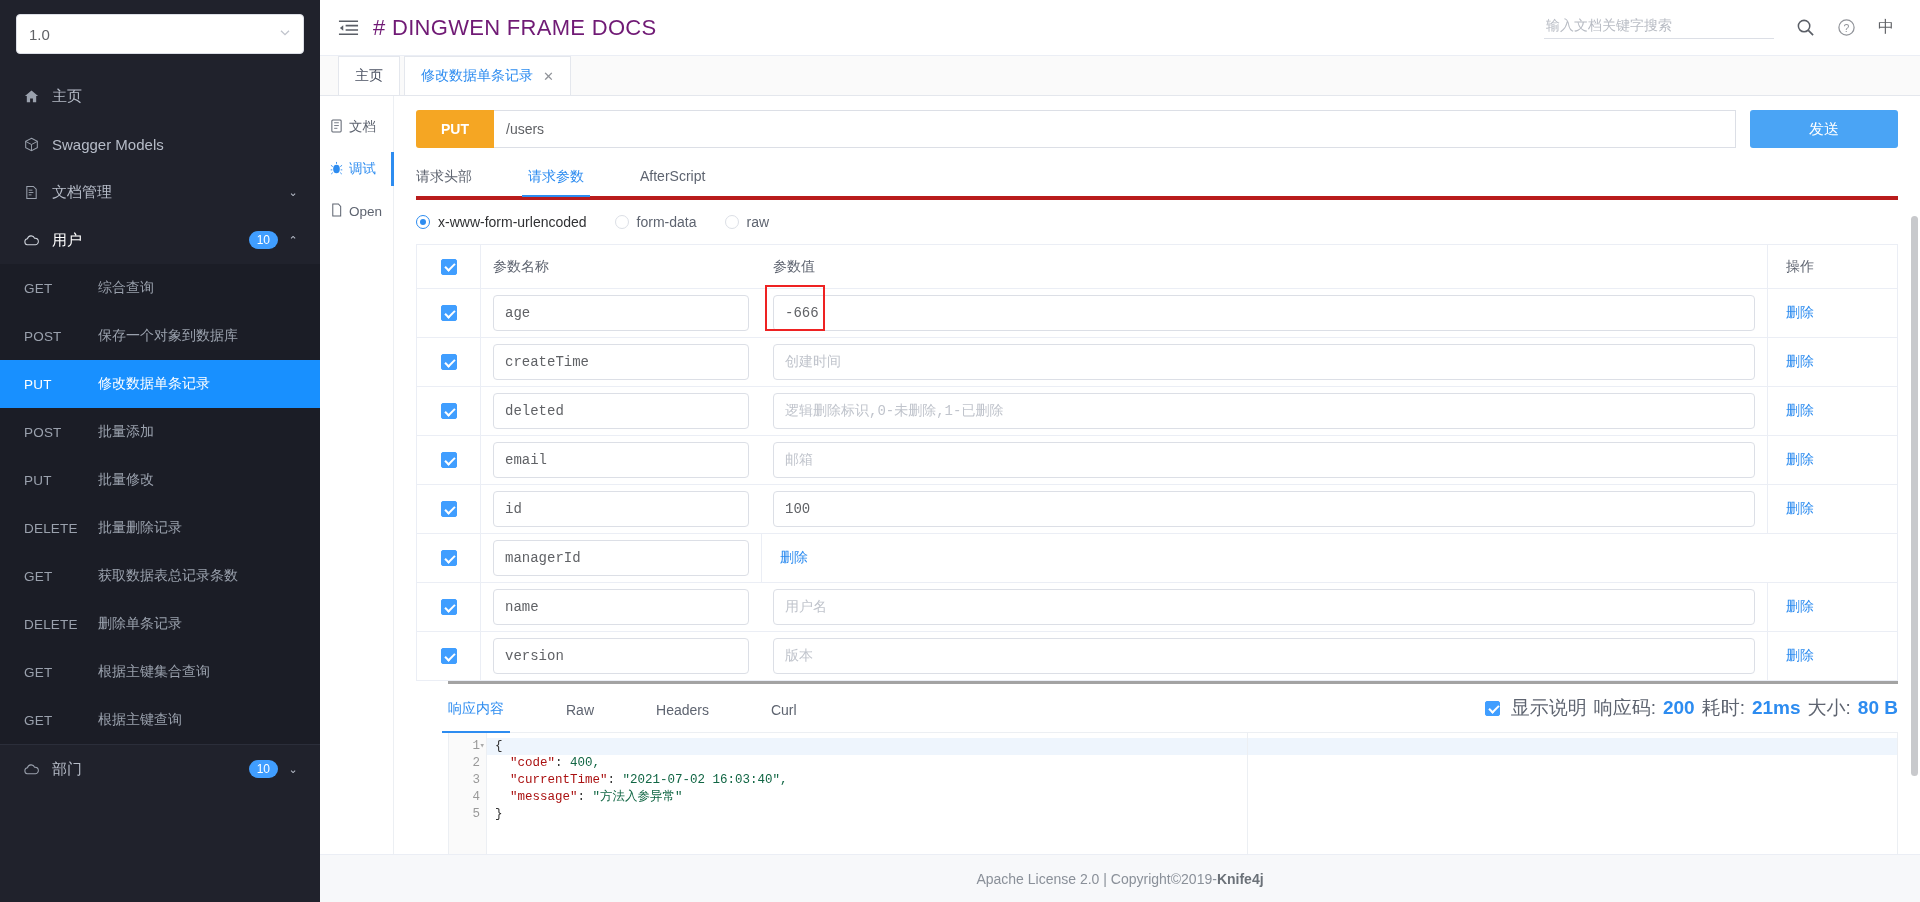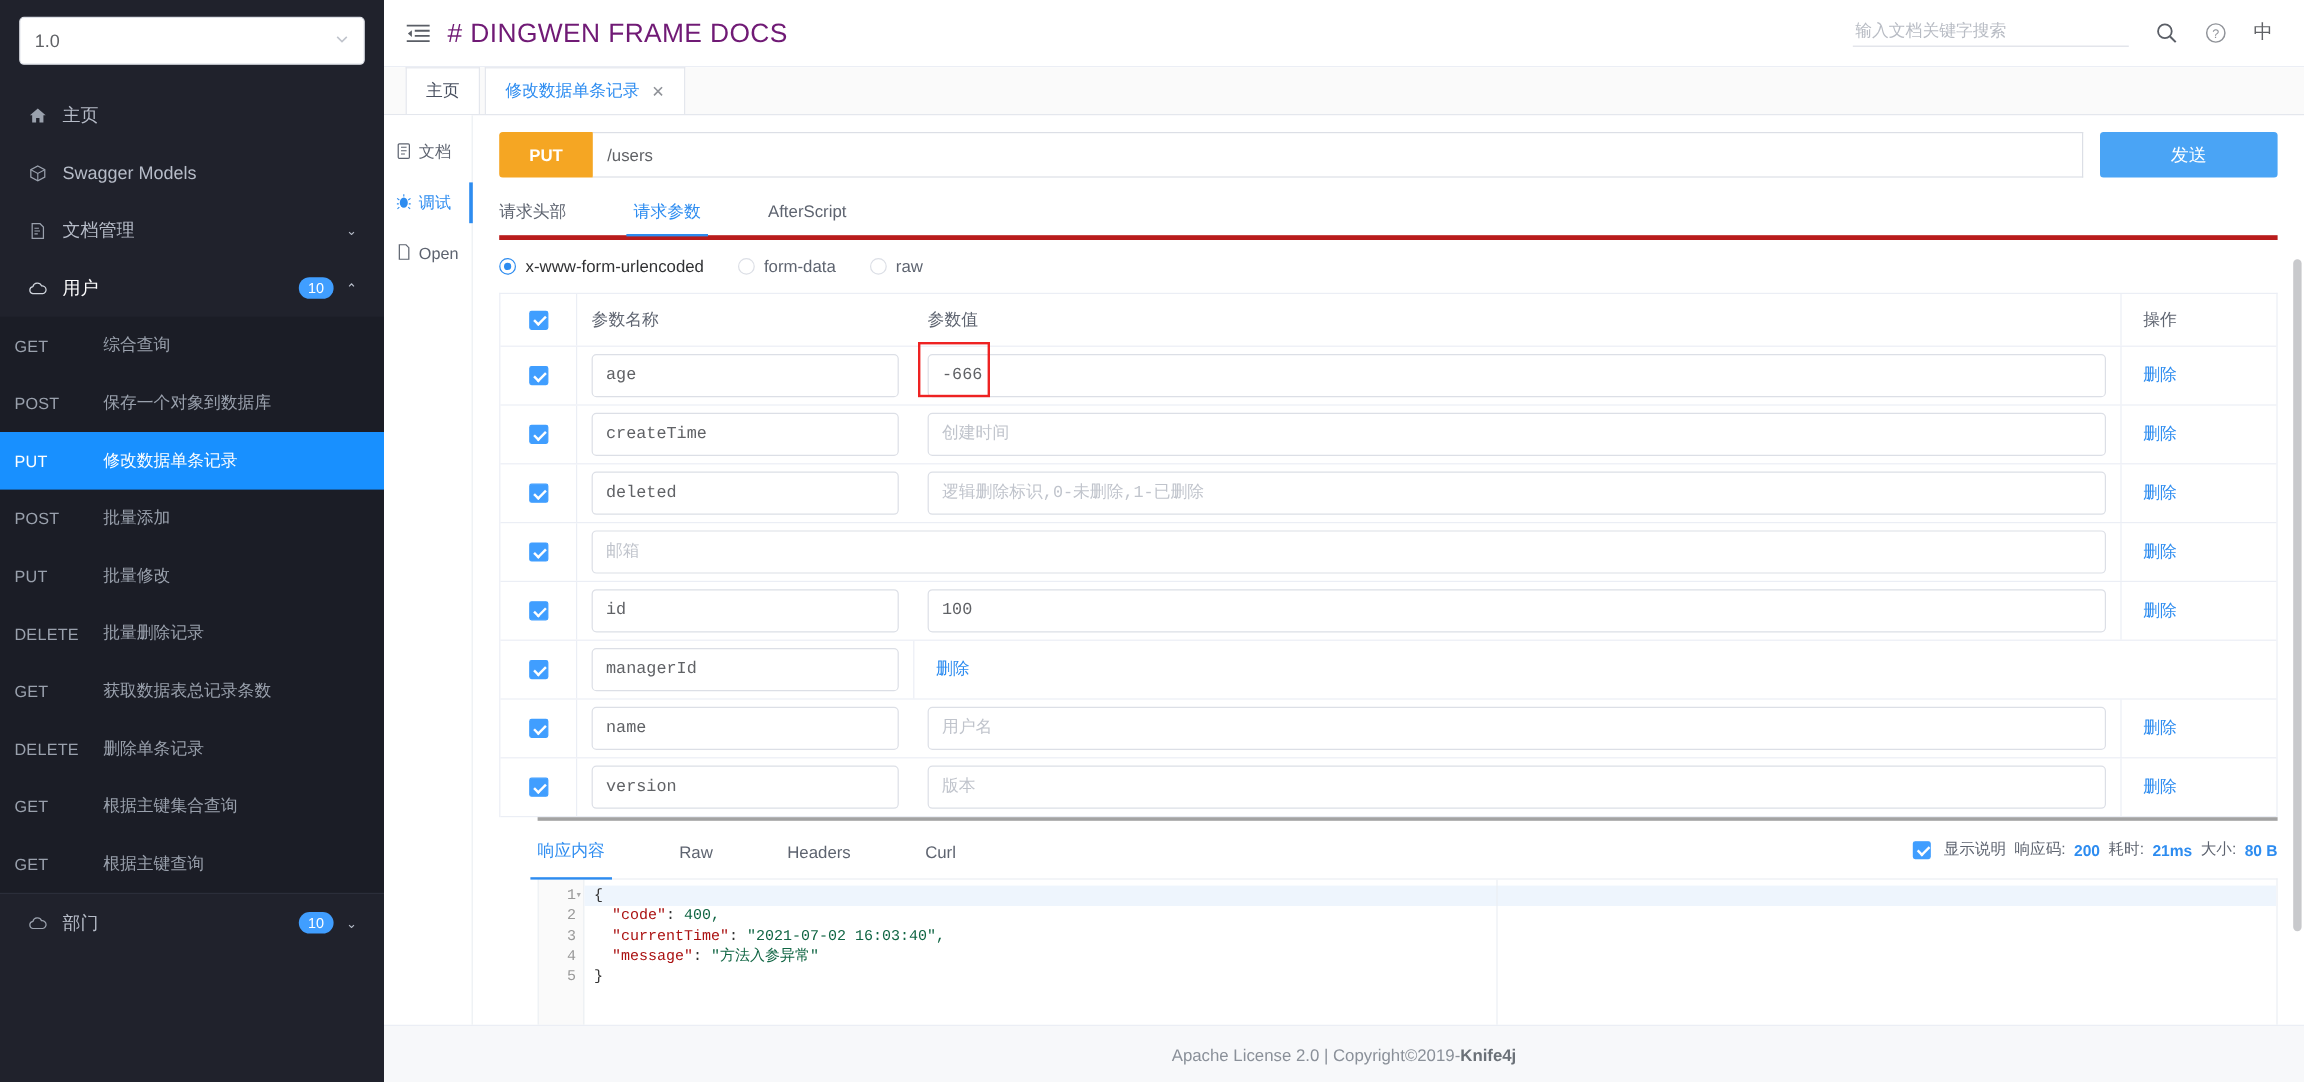--- a/index.html
+++ b/index.html
@@ -41,21 +41,21 @@
   .nav-item .badge {
     background:#409eff; color:#fff; font-size:12px; border-radius:10px;
     padding:1px 8px; margin-right:8px; line-height:16px;
   }
   .nav-item .arrow { color:#b6bcc8; font-size:11px; width:14px; text-align:center;}
   .nav-item.active-parent .lbl { color:#fff; }
 
   .submenu { background:#1b1d26; }
   .sub-item {
     height:48px; display:flex; align-items:center; cursor:pointer;
-    color:#9aa1ad; font-size:14px; padding-left:12px;
+    color:#9aa1ad; font-size:14px; padding-left:24px;
   }
   .sub-item .method {
     width:74px; flex:none; font-size:13.5px; letter-spacing:.2px;
   }
   .sub-item .sname { font-size:14px; }
   .sub-item.selected { background:#1890ff; }
   .sub-item.selected .method, .sub-item.selected .sname { color:#fff; }
 
   .nav-bottom { border-top:1px solid #2b2e3a; }
 
@@ -191,21 +191,21 @@
   #respsec { border-top:3px solid #a3a3a3;margin-left:32px; }
   .resptabs { display:flex; align-items:center; height:48px; padding:0 0 0 0; position:relative;}
   .rtab {
     padding:0 0 14px 0; margin-right:62px; font-size:14px; color:#5e6470;
     cursor:pointer; position:relative; align-self:flex-end;
   }
   .rtab.active { color:#2d8cf0; }
   .rtab.active:after {
     content:""; position:absolute; left:-6px; right:-6px; bottom:-1px; height:2px; background:#2d8cf0;
   }
-  .resp-meta { margin-left:auto; display:flex; align-items:center; font-size:13px; color:#5e6470; gap:7px;}
+  .resp-meta { margin-left:auto; display:flex; align-items:center; font-size:19px; color:#5e6470; gap:7px;}
   .resp-meta .cbs { width:15px; height:15px; margin-right:4px;}
   .meta-k { color:#5e6470; }
   .meta-v { color:#2d8cf0; font-weight:bold; }
 
   #codebox {
     border:1px solid #eceff3; border-bottom:none; height:125px; display:flex;
     font-family:"Liberation Mono", monospace; font-size:12.5px; overflow:hidden;
     background:#fff;
   }
   .gutter {
@@ -498,20 +498,21 @@
           <div class="c-val"><input class="inp" placeholder="逻辑删除标识,0-未删除,1-已删除" style=""></div>
           <div class="c-op">
               <span class="del-link">删除</span>
             </div>
         </div>
 
         <div class="prow">
           <div class="c-check">
               <span class="cb"></span>
             </div>
+          <div class="c-name"><input class="inp" value="email" style=""></div>
           <div class="c-val"><input class="inp" placeholder="邮箱" style=""></div>
           <div class="c-op">
               <span class="del-link">删除</span>
             </div>
         </div>
 
         <div class="prow">
           <div class="c-check">
               <span class="cb"></span>
             </div>

